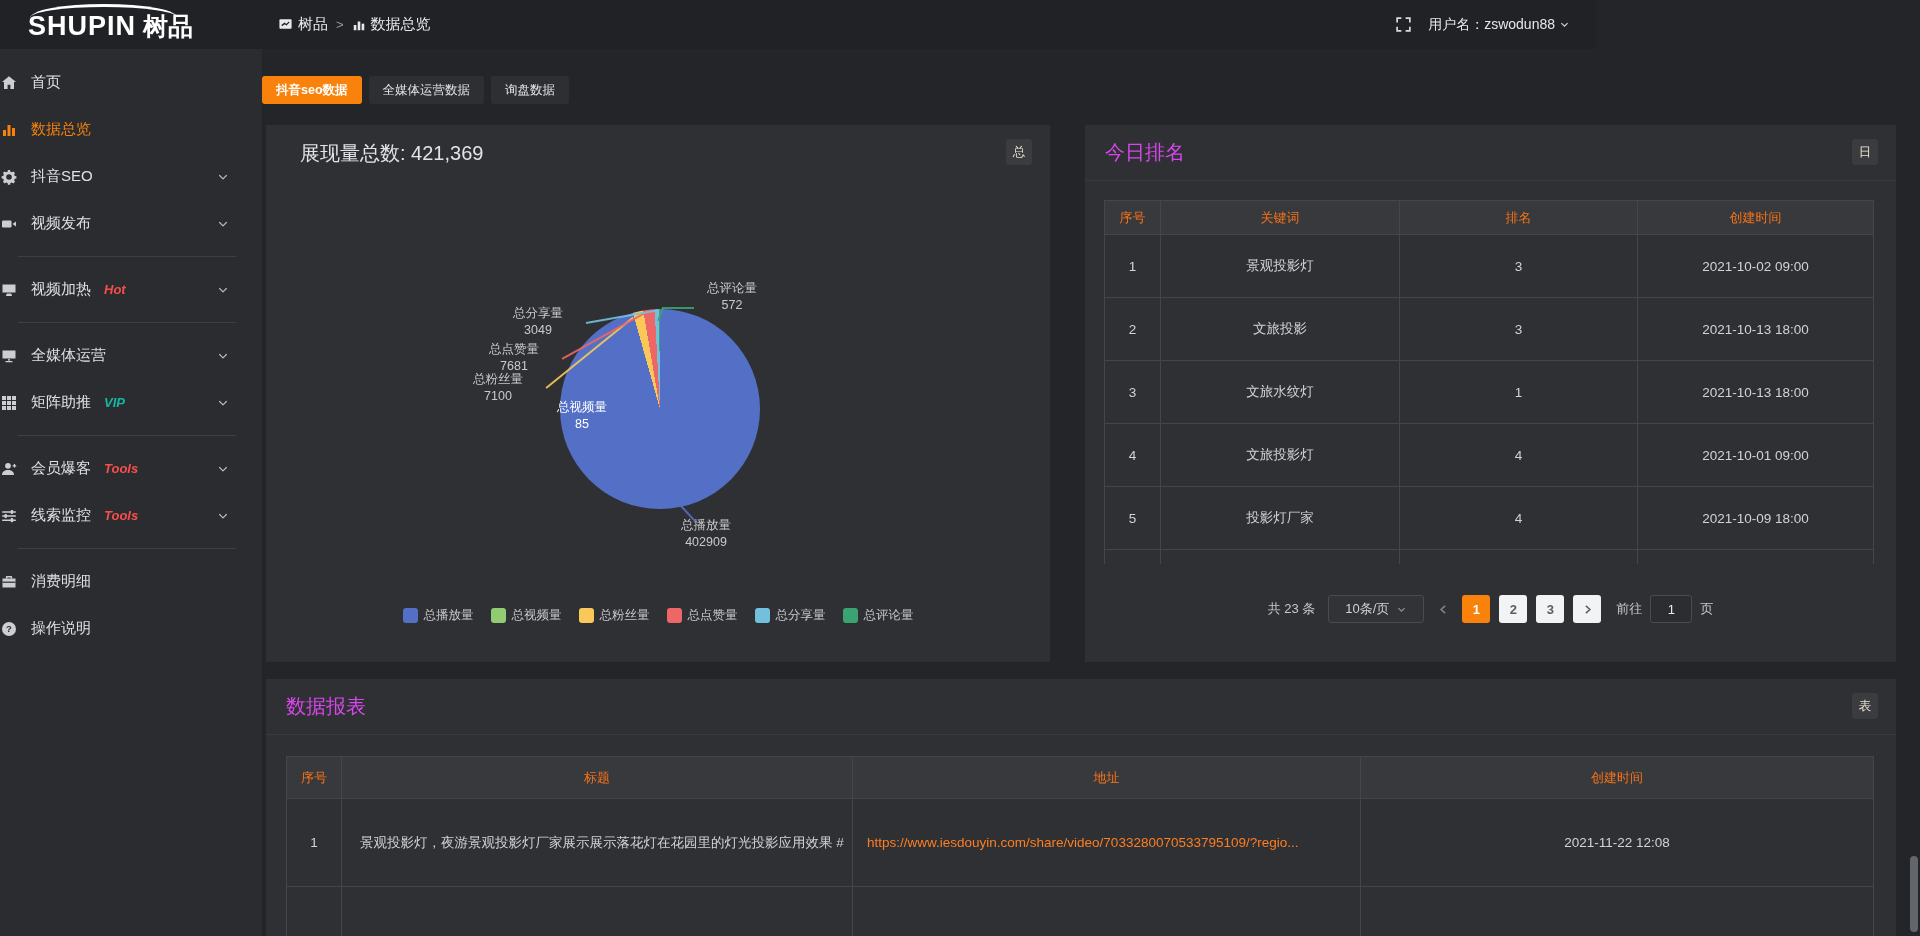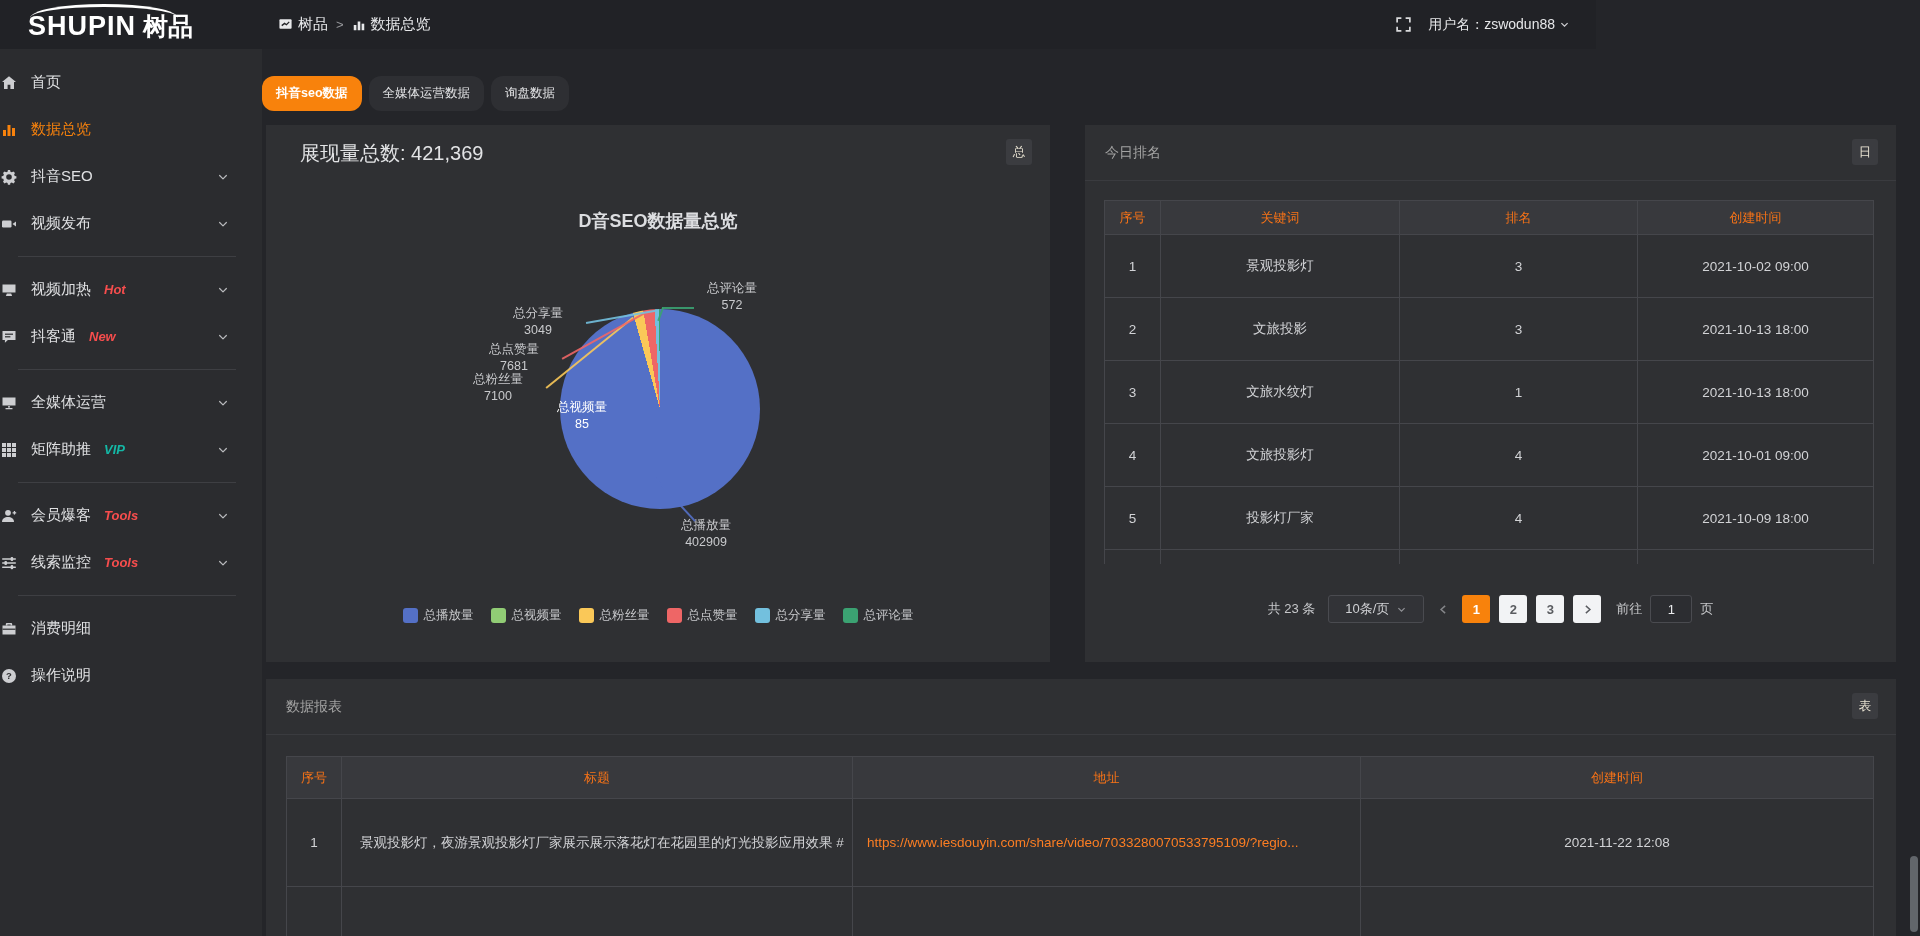--- a/index.html
+++ b/index.html
@@ -32,26 +32,26 @@
   .sb-icon{width:17px;height:17px;color:#cdced1;display:flex;align-items:center;justify-content:center}
   .sb-label{margin-left:14px;font-size:15px}
   .sb-badge{margin-left:13px;font-size:13px;font-weight:700;font-style:italic}
   .sb-chevron{position:absolute;right:33px;color:#b9babd}
   .sb-item.active{color:var(--orange)}
   .sb-item.active .sb-icon{color:var(--orange)}
   .sb-divider{height:1px;background:#3e3f43;margin:9px 26px 9px 18px}
 
   
   .tabs{position:absolute;left:262px;top:76px;display:flex;gap:7px;z-index:4}
-  .tab{height:35px;display:flex;align-items:center;padding:0 14px;background:#2e2f33;color:#e4e5e7;font-size:12.5px;border-radius:12px;cursor:pointer}
+  .tab{height:28px;display:flex;align-items:center;padding:0 14px;background:#2e2f33;color:#e4e5e7;font-size:12.5px;border-radius:3px;cursor:pointer}
   .tab.active{background:var(--orange);color:#fff;font-weight:700}
 
   
   .panel{position:absolute;background:var(--panel)}
-  .panel-title{position:absolute;left:20px;top:0;height:55px;display:flex;align-items:center;font-size:14px;color:#a3a3a3}
+  .panel-title{position:absolute;left:20px;top:0;height:55px;display:flex;align-items:center;font-size:20px;color:#d946ef}
   .corner-btn{position:absolute;right:18px;top:14px;width:26px;height:26px;background:#3b3c40;color:#e9e3d2;font-size:12.5px;display:flex;align-items:center;justify-content:center;border-radius:3px;cursor:pointer}
   .panel-sep{position:absolute;left:0;right:0;top:55px;height:1px;background:#3a3b3f}
 
   
   #overview-panel{left:266px;top:125px;width:784px;height:537px}
   .stat-line{position:absolute;left:34px;top:15px;font-size:20px;color:#e2e3e5}
   .chart-title{position:absolute;left:0;top:84px;width:784px;text-align:center;font-size:18px;font-weight:700;color:#dcdde0}
   #pie{position:absolute;left:294px;top:184px;width:200px;height:200px;border-radius:50%}
   .co{position:absolute;width:96px;text-align:center;font-size:12.5px;line-height:17px;color:#c9cacd}
   .co-comment{left:418px;top:155px}
@@ -221,38 +221,20 @@
         </svg>
       </span>
     <span class="sb-label">视频加热</span>
     <span class="sb-badge" style="color:#f64d4d">Hot</span>
     <span class="sb-chevron">
         <svg viewBox="0 0 16 16" width="12" height="12">
           <polyline points="3.5,6 8,10.5 12.5,6" fill="none" stroke="currentColor" stroke-width="1.6" stroke-linecap="round" stroke-linejoin="round"></polyline>
         </svg>
       </span>
   </div>
-    <div class="sb-item">
-    <span class="sb-icon">
-        <svg viewBox="0 0 16 16" width="16" height="16">
-          <g fill="currentColor">
-            <path d="M1.5 2h13v9h-7.6l-3 2.8V11H1.5z"></path>
-          </g>
-          <rect x="4" y="4.6" width="8" height="1.2" fill="#2b2c2f"></rect>
-          <rect x="4" y="7.2" width="5.4" height="1.2" fill="#2b2c2f"></rect>
-        </svg>
-      </span>
-    <span class="sb-label">抖客通</span>
-    <span class="sb-badge" style="color:#f64d4d">New</span>
-    <span class="sb-chevron">
-        <svg viewBox="0 0 16 16" width="12" height="12">
-          <polyline points="3.5,6 8,10.5 12.5,6" fill="none" stroke="currentColor" stroke-width="1.6" stroke-linecap="round" stroke-linejoin="round"></polyline>
-        </svg>
-      </span>
-  </div>
     <div class="sb-divider"></div>
     <div class="sb-item">
     <span class="sb-icon">
         <svg viewBox="0 0 16 16" width="16" height="16">
           <g fill="currentColor">
             <path d="M1.5 2.5h13v8h-13z"></path>
             <rect x="7.2" y="11" width="1.6" height="1.7"></rect>
             <rect x="4.4" y="13" width="7.2" height="1.3" rx="0.6"></rect>
           </g>
         </svg>
@@ -358,21 +340,20 @@
 
 <div class="tabs" id="tabs">
     <div class="tab active">抖音seo数据</div>
     <div class="tab">全媒体运营数据</div>
     <div class="tab">询盘数据</div>
   </div>
 
 <section class="panel" id="overview-panel">
   <div class="stat-line">展现量总数: 421,369</div>
   <div class="corner-btn">总</div>
-  <div class="chart-title">D音SEO数据量总览</div>
 
   <div id="pie" style="background: conic-gradient(rgb(84, 112, 198) 0deg, rgb(84, 112, 198) 344.23deg, rgb(145, 204, 117) 344.23deg, rgb(145, 204, 117) 344.28deg, rgb(250, 200, 88) 344.28deg, rgb(250, 200, 88) 350.34deg, rgb(238, 102, 102) 350.34deg, rgb(238, 102, 102) 356.91deg, rgb(115, 192, 222) 356.91deg, rgb(115, 192, 222) 359.51deg, rgb(59, 162, 114) 359.51deg, rgb(59, 162, 114) 360deg);"></div>
 
   <div class="co co-comment">
     <div>总评论量</div>
       <div>572</div>
   </div>
   <div class="co co-share">
     <div>总分享量</div>
       <div>3049</div>

